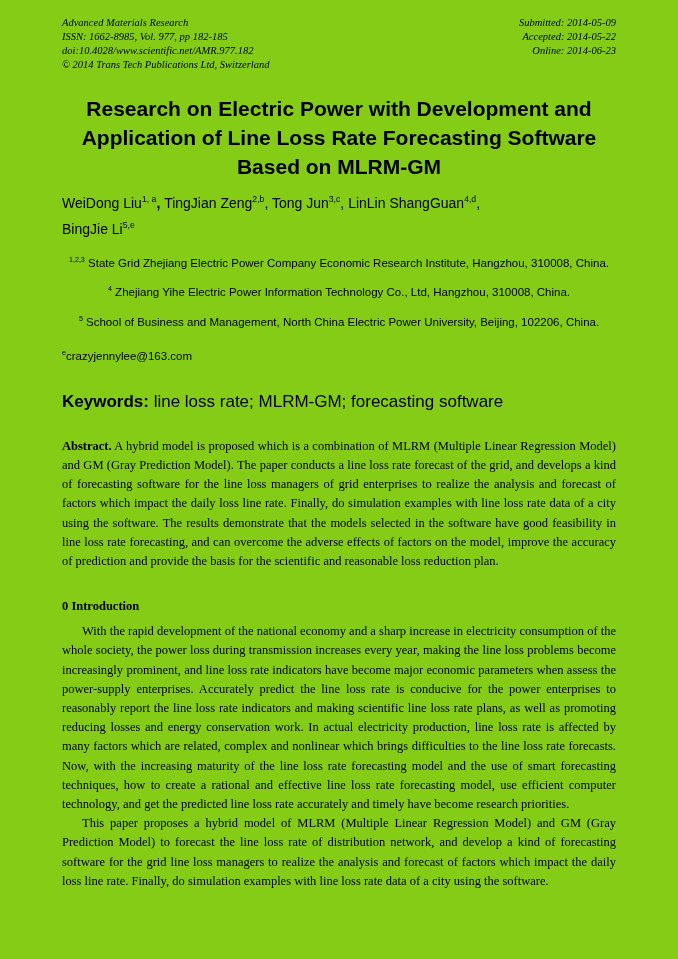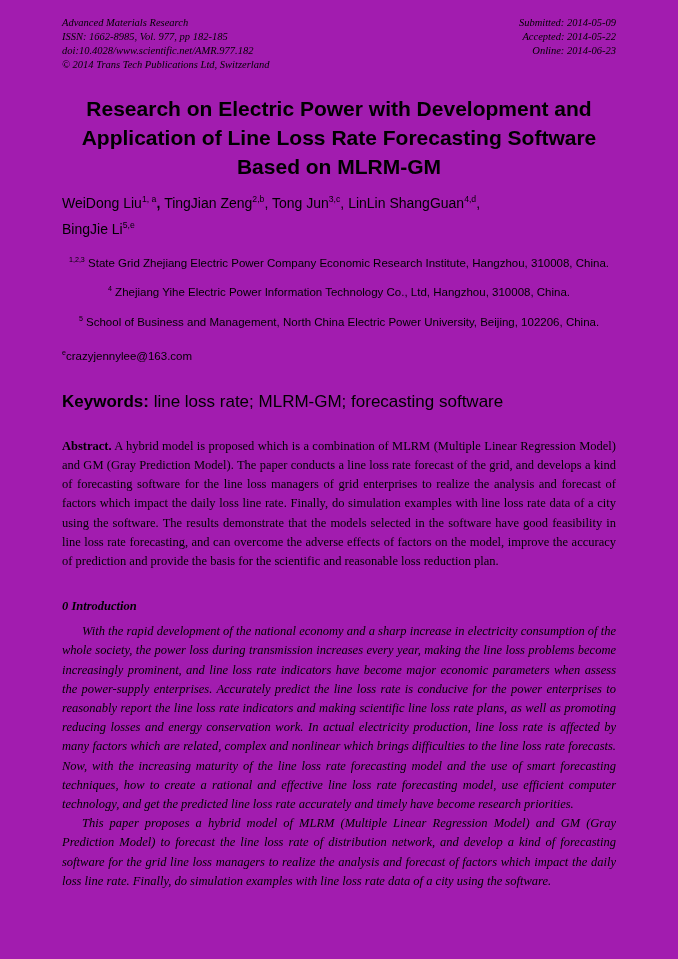--- a/index.html
+++ b/index.html
@@ -1,20 +1,20 @@
 <!DOCTYPE html>
 <html><head>
 <meta charset="utf-8">
 <style>
   * { margin: 0; padding: 0; box-sizing: border-box; }
   html, body { background: #ffffff; }
   .page {
     width: 678px;
     height: 959px;
-    background: #a21caf;
+    background: #84cc16;
     color: #000000;
     font-family: "Liberation Serif", serif;
     padding: 16px 62px 20px 62px;
     overflow: hidden;
     position: relative;
   }
   
   .header {
     display: flex;
     justify-content: space-between;
@@ -80,29 +80,27 @@
     line-height: 19.2px;
     text-align: justify;
     margin-top: 25px;
   }
   .abstract b { font-weight: bold; margin-top: 36px; }
 
   .section-heading {
     font-size: 12.5px;
     font-weight: bold;
     margin-top: 28px;
-    font-style: italic;
   }
   .para {
     font-size: 12.5px;
     line-height: 19.2px;
     text-align: justify;
     text-indent: 20px;
     margin-top: 0;
-    font-style: italic;
   }
   .para.first { margin-top: 8px; }
 </style>
 </head>
 <body>
 
 <div class="page">
 
   <div class="header">
     <div class="header-left">

